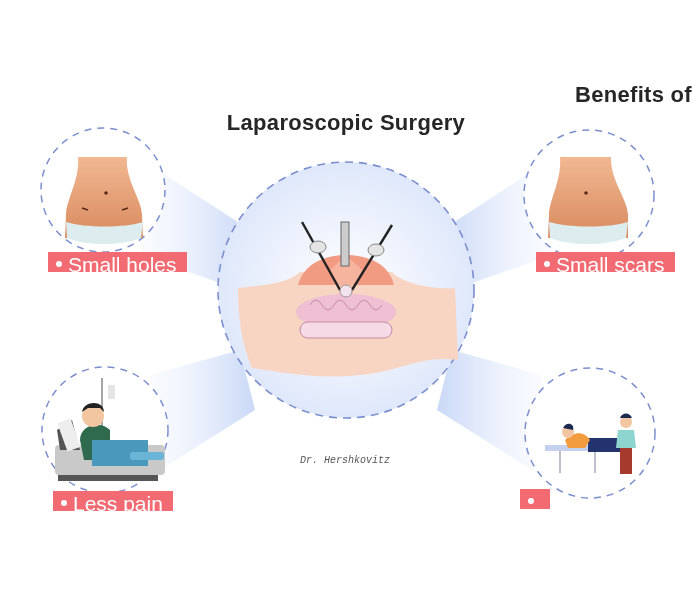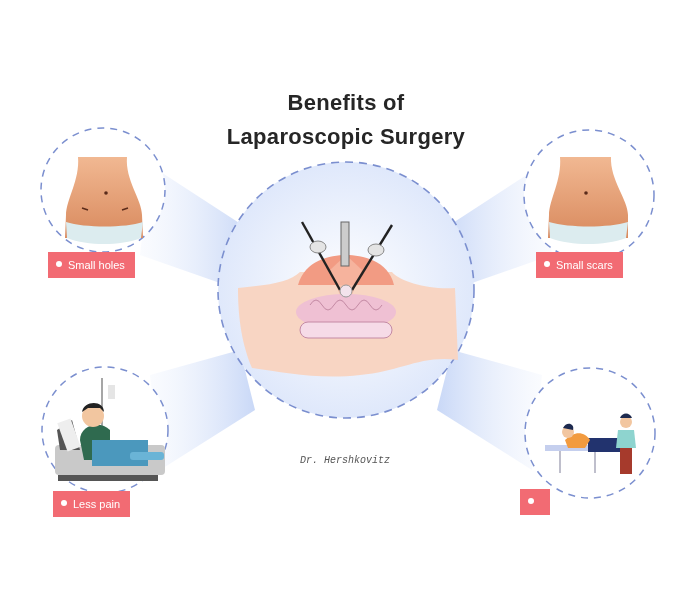--- a/index.html
+++ b/index.html
@@ -1,20 +1,20 @@
 <!DOCTYPE html>
 <html><head>
 <meta charset="utf-8">
 <style>
   html,body{margin:0;padding:0;background:#fff;}
   body{width:692px;height:600px;position:relative;overflow:hidden;font-family:"Liberation Sans",sans-serif;}
   .title{position:absolute;left:0;width:692px;text-align:center;color:#262626;font-weight:bold;font-size:22px;letter-spacing:0.3px;}
-  .t1{top:90px;} .t2{top:124px;}
+  .t1{top:82px;text-align:right;} .t2{top:110px;}
   svg.bg{position:absolute;left:0;top:0;}
-  .label{position:absolute;background:#f26b73;color:#fff;font-size:11px;height:26px;line-height:26px;padding:0 10px 0 8px;white-space:nowrap;}
+  .label{position:absolute;background:#f26b73;color:#fff;font-size:21px;height:20px;line-height:26px;padding:0 10px 0 8px;white-space:nowrap;text-decoration:underline;}
   .label .dot{display:inline-block;width:6px;height:6px;border-radius:50%;background:#fff;margin-right:6px;vertical-align:middle;position:relative;top:-2px;}
   .sig{position:absolute;left:300px;top:455px;font-family:Liberation Mono, monospace;font-style:italic;font-size:10px;color:#555;}
 </style>
 </head>
 <body>
 
 <svg class="bg" width="692" height="600" viewBox="0 0 692 600">
   <defs>
     <linearGradient id="beamL" x1="1" y1="0" x2="0" y2="0">
       <stop offset="0" stop-color="#c9d8f7"></stop>

